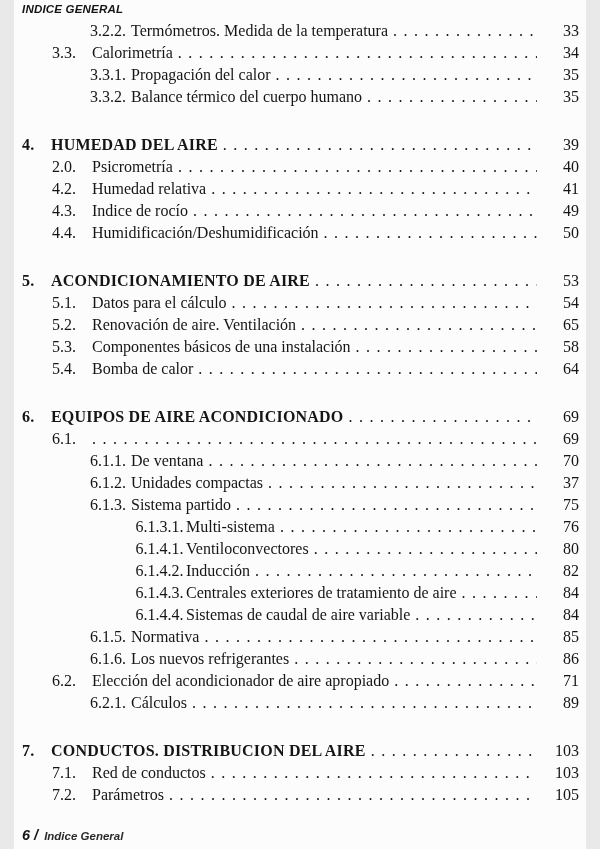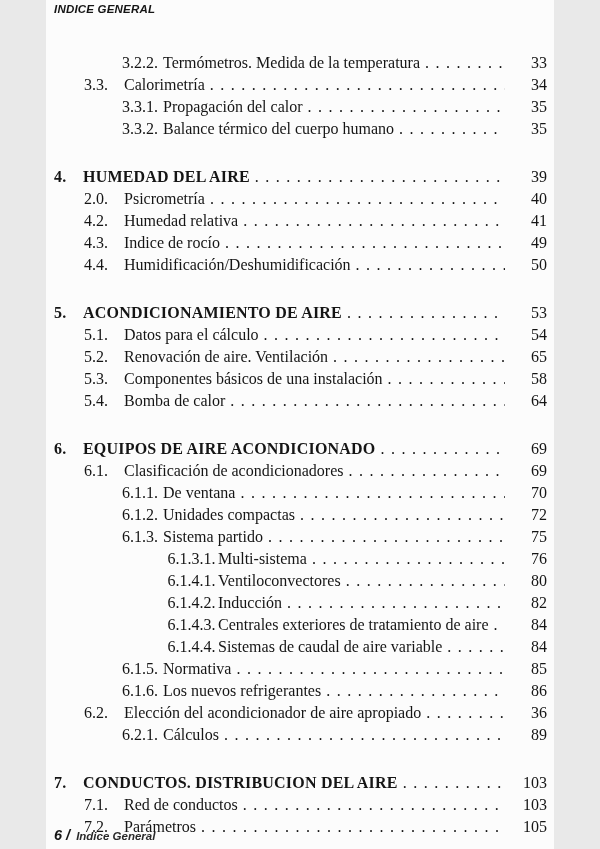--- a/index.html
+++ b/index.html
@@ -2,21 +2,21 @@
 <html><head>
 <meta charset="utf-8">
 <style>
   html, body {
     margin: 0;
     padding: 0;
     background: #e9e9e9;
   }
   .page {
     position: relative;
-    width: 508px;
+    width: 572px;
     height: 849px;
     margin: 0 auto;
     background: #fcfcfc;
     color: #151515;
     box-sizing: border-box;
     padding: 3px 7px 0 8px;
     overflow: hidden;
     font-family: "Liberation Serif", serif;
   }
   .running-header {
@@ -33,21 +33,21 @@
   }
   .row {
     display: flex;
     align-items: baseline;
     height: 22px;
     line-height: 22px;
     font-size: 16px;
     white-space: nowrap;
   }
   .row.gap { margin-top: 26px; }
-  .num  { flex: 0 0 auto; margin-top: 32px; }
+  .num  { flex: 0 0 auto; }
   .l1 .num { margin-left: 0;     width: 29px; }
   .l2 .num { margin-left: 30px;  width: 40px; }
   .l3 .num { margin-left: 68px;  width: 41px; }
   .l4 .num { margin-left: 111px; width: 53px; text-align: center; }
   .title { flex: 0 0 auto; padding-right: 5px; }
   .row.bold .num, .row.bold .title { font-weight: bold; letter-spacing: 0.2px; }
   .leader {
     flex: 1 1 auto;
     overflow: hidden;
     white-space: nowrap;
@@ -176,35 +176,34 @@
         <span class="pagenum">64</span>
       </div>
       <div class="row l1 bold gap">
         <span class="num">6.</span>
         <span class="title">EQUIPOS DE AIRE ACONDICIONADO</span>
         <span class="leader"></span>
         <span class="pagenum">69</span>
       </div>
       <div class="row l2">
         <span class="num">6.1.</span>
-        <span class="title">Clasificación de acondicionadores</span>
         <span class="leader"></span>
         <span class="pagenum">69</span>
       </div>
       <div class="row l3">
         <span class="num">6.1.1.</span>
         <span class="title">De ventana</span>
         <span class="leader"></span>
         <span class="pagenum">70</span>
       </div>
       <div class="row l3">
         <span class="num">6.1.2.</span>
         <span class="title">Unidades compactas</span>
         <span class="leader"></span>
-        <span class="pagenum">72</span>
+        <span class="pagenum">37</span>
       </div>
       <div class="row l3">
         <span class="num">6.1.3.</span>
         <span class="title">Sistema partido</span>
         <span class="leader"></span>
         <span class="pagenum">75</span>
       </div>
       <div class="row l4">
         <span class="num">6.1.3.1.</span>
         <span class="title">Multi-sistema</span>
@@ -244,21 +243,21 @@
       <div class="row l3">
         <span class="num">6.1.6.</span>
         <span class="title">Los nuevos refrigerantes</span>
         <span class="leader"></span>
         <span class="pagenum">86</span>
       </div>
       <div class="row l2">
         <span class="num">6.2.</span>
         <span class="title">Elección del acondicionador de aire apropiado</span>
         <span class="leader"></span>
-        <span class="pagenum">36</span>
+        <span class="pagenum">71</span>
       </div>
       <div class="row l3">
         <span class="num">6.2.1.</span>
         <span class="title">Cálculos</span>
         <span class="leader"></span>
         <span class="pagenum">89</span>
       </div>
       <div class="row l1 bold gap">
         <span class="num">7.</span>
         <span class="title">CONDUCTOS. DISTRIBUCION DEL AIRE</span>

